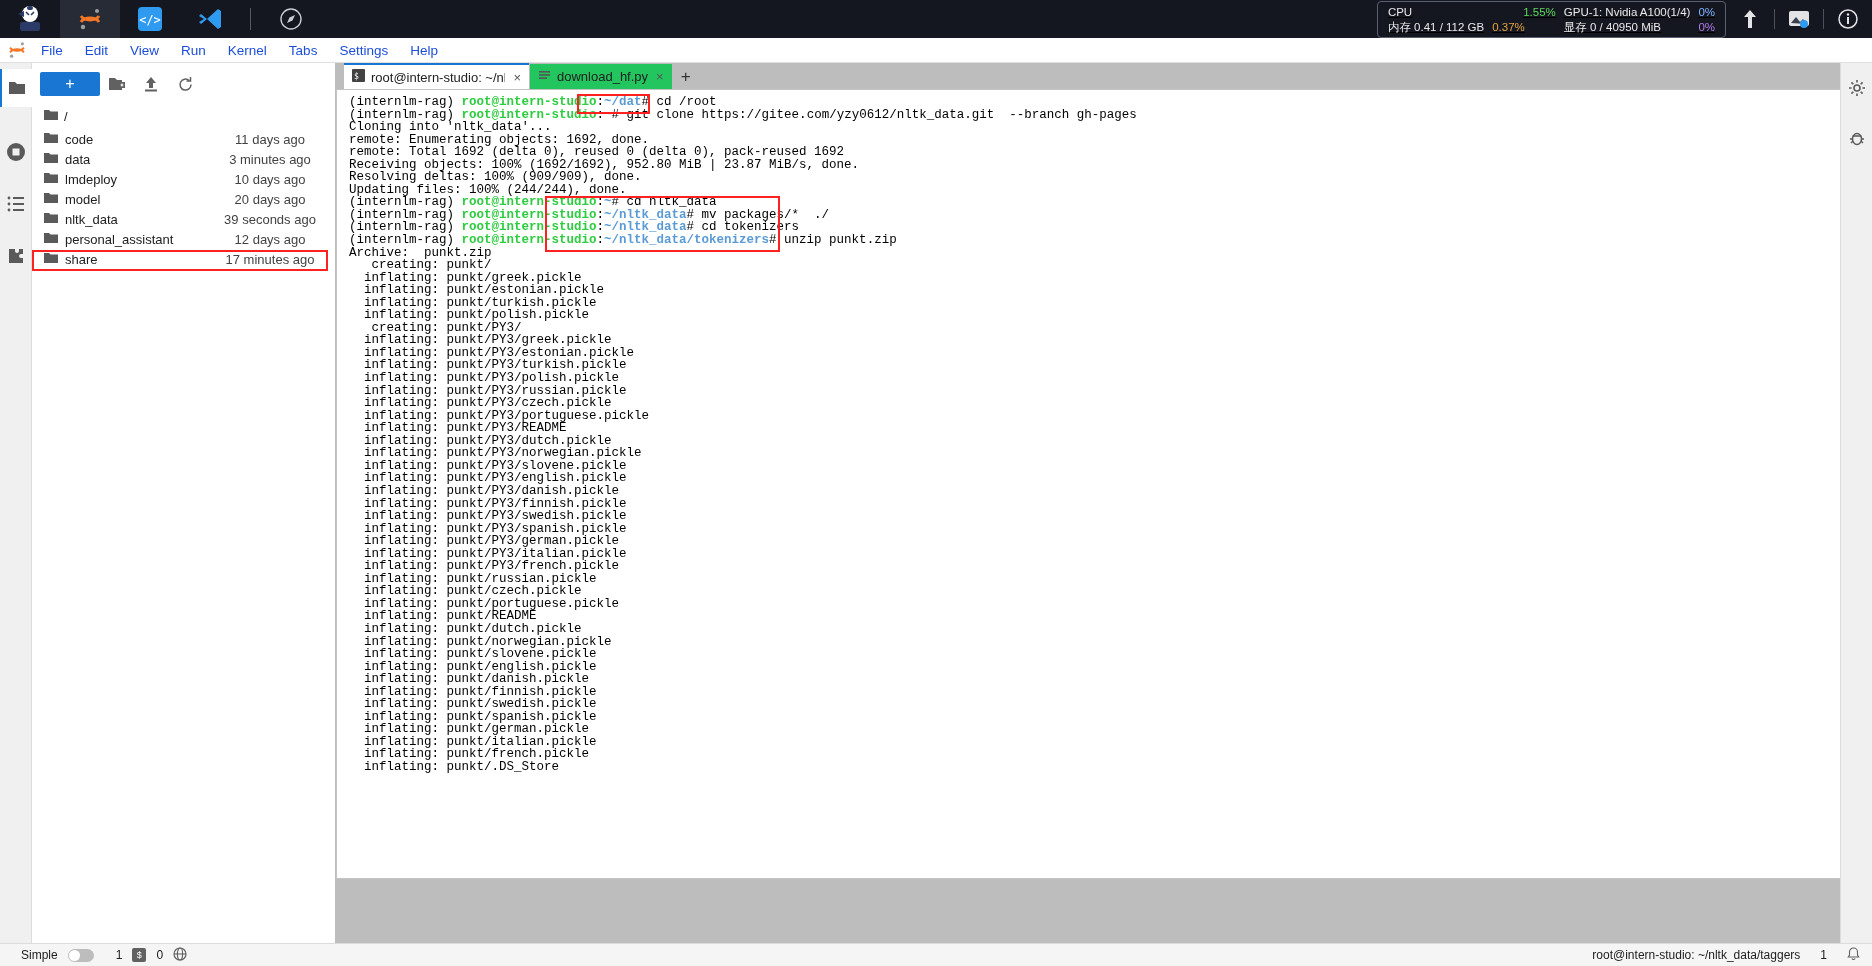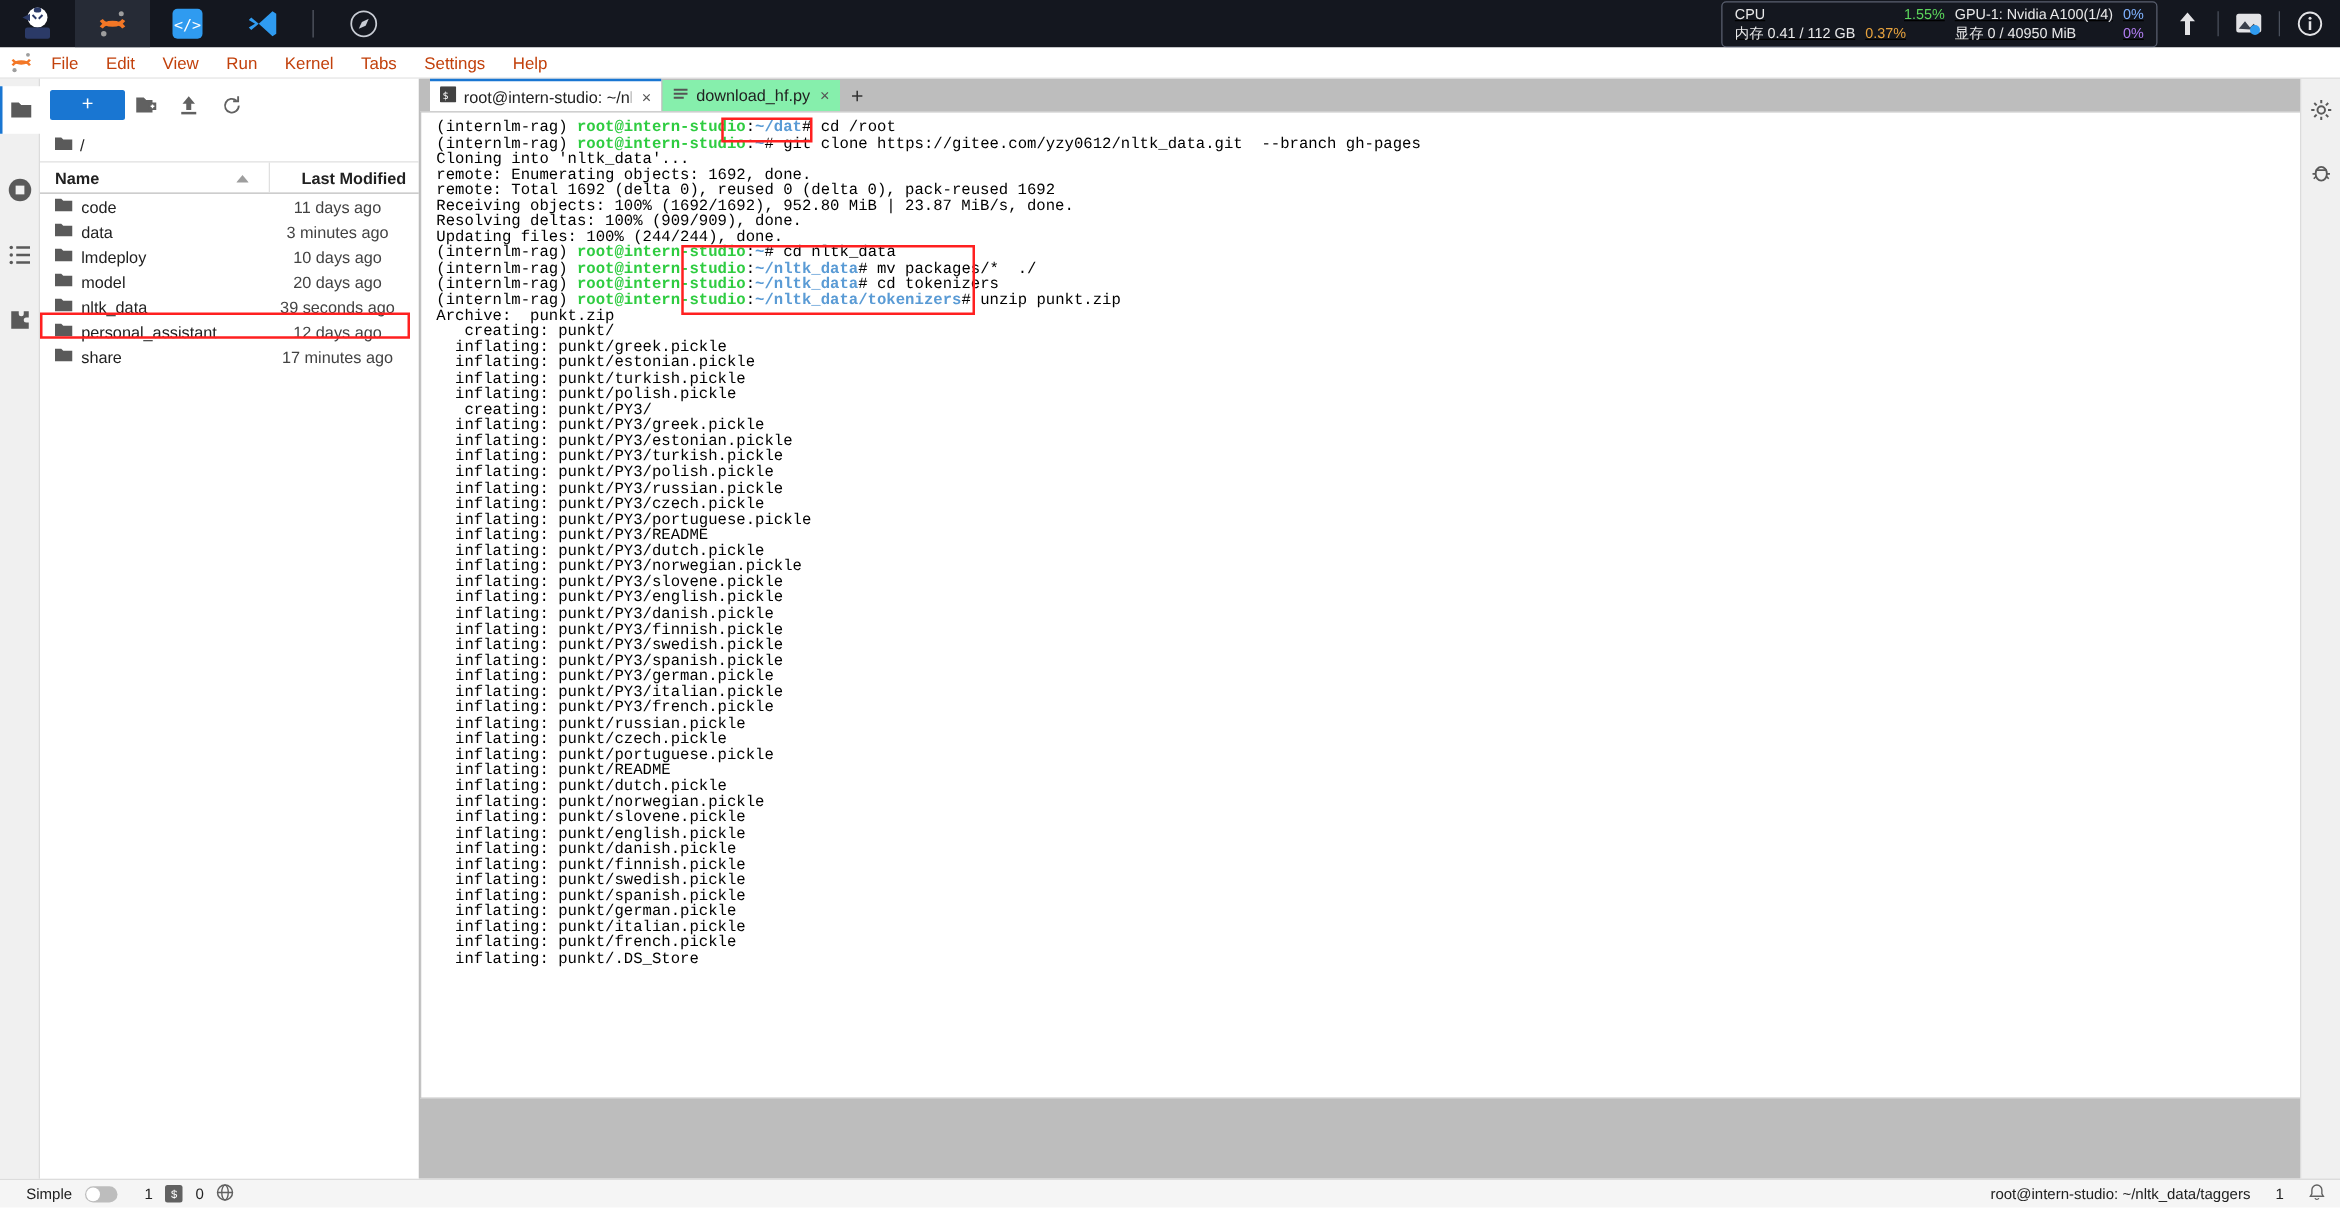--- a/index.html
+++ b/index.html
@@ -22,21 +22,21 @@
   .sv-orange { color:#e8a33d; }
   .sv-purple { color:#b07cf0; }
   .sv-blue { color:#7fb2ff; }
   #sysinfo .tbtn { width:48px; height:38px; display:flex; align-items:center;
                    justify-content:center; color:#e3e3e6; }
   .vsep { width:1px; height:20px; background:#4a505c; }
 
   
   #menubar { position:absolute; left:0; top:38px; width:1872px; height:25px;
              background:#fff; border-bottom:1px solid #e0e0e0;
-             display:flex; align-items:center; font-size:13.5px; color:#c2410c; }
+             display:flex; align-items:center; font-size:13.5px; color:#1d4ed8; }
   #menubar .jlogo { width:26px; height:25px; display:flex; align-items:center; justify-content:center; margin-left:4px;}
   #menubar .mi { padding:2px 9px; margin:0 2px; cursor:default; }
 
   
   #rail { position:absolute; left:0; top:63px; width:32px; height:880px;
           background:#f0f0f0; border-right:1px solid #dcdcdc; }
   #rail .r-i { width:32px; height:38px; display:flex; align-items:center; justify-content:center; }
   #rail .r-i.sel { background:#fff; border-left:2px solid #1976d2; }
 
   
@@ -65,21 +65,21 @@
   .frow .d { width:120px; text-align:center; padding-right:10px; color:#424242; }
 
   
   .redbox { position:absolute; border:2px solid #ff2020; pointer-events:none; z-index:50; }
 
   
   #dock { position:absolute; left:336px; top:63px; width:1536px; height:880px;
           background:#bdbdbd; }
   #tabbar { height:26px; display:flex; align-items:flex-end; padding-left:8px; }
   .tab { height:25px; display:flex; align-items:center; gap:6px; padding:0 8px;
-         font-size:13px; color:#212121; background:#86efac; margin-right:1px;
+         font-size:13px; color:#212121; background:#22c55e; margin-right:1px;
          max-width:185px; }
   .tab.active { background:#fff; border-top:2px solid #1976d2; height:26px; }
   .tab .lbl { white-space:nowrap; overflow:hidden; text-overflow:clip; }
   .tab .x { color:#555; font-size:13px; margin-left:2px; cursor:pointer;}
   .tabadd { width:26px; height:25px; display:flex; align-items:center; justify-content:center;
             font-size:17px; color:#333; cursor:pointer; }
 
   
   #term { position:absolute; left:336px; top:89px; width:1536px; height:790px;
           background:#fff; border:1px solid #c4c4c4; overflow:hidden; }
@@ -267,31 +267,20 @@
 
   <div id="crumb">
     <span>
       <svg width="14" height="12" viewBox="0 0 14 12">
           <path d="M0 1 h5 l1.6 1.6 H14 V11 H0 Z" fill="#5a5a5a"></path>
         </svg>
     </span>
     <span>/</span>
   </div>
 
-  <div id="fhead">
-    <div class="c1">
-      <span>Name</span>
-      <span style="margin-left:auto;margin-right:16px;">
-        <svg width="10" height="7" viewBox="0 0 10 7">
-            <path d="M5 0 L10 6 H0 Z" fill="#9e9e9e"></path>
-          </svg>
-      </span>
-    </div>
-    <div class="c2">Last Modified</div>
-  </div>
 
   <div id="flist">
       <div class="frow">
         <div class="n">
           <span><svg width="14" height="12" viewBox="0 0 14 12">
               <path d="M0 1 h5 l1.6 1.6 H14 V11 H0 Z" fill="#5a5a5a"></path>
             </svg></span>
           <span>code</span>
         </div>
         <div class="d">11 days ago</div>

